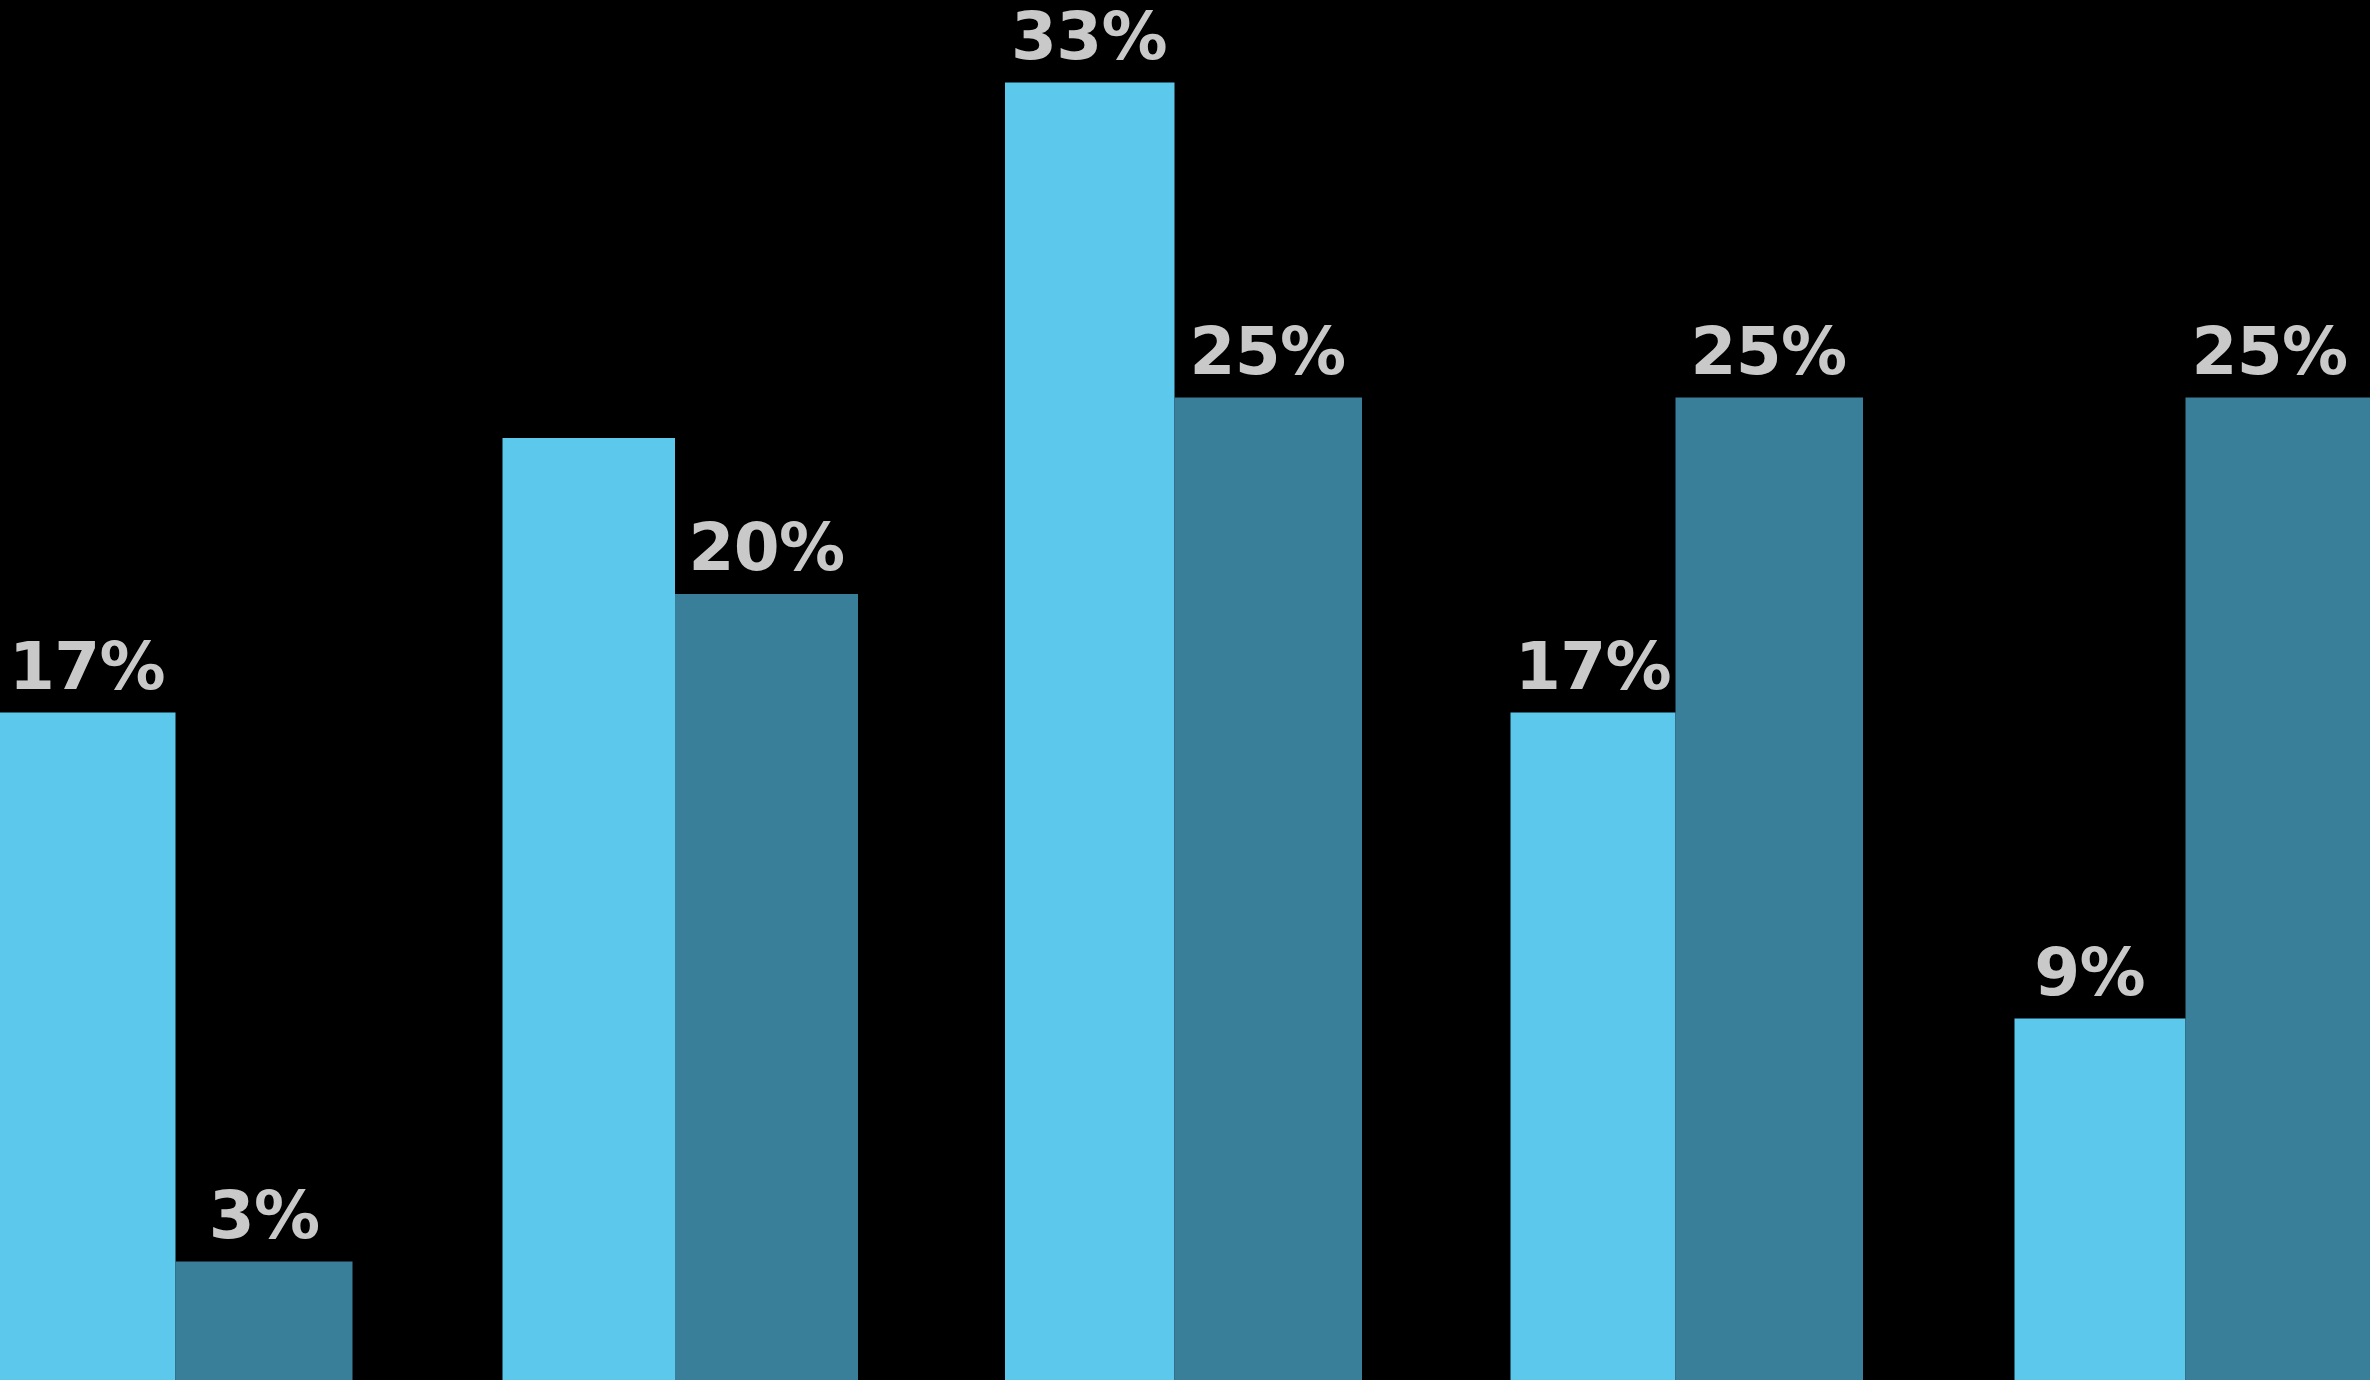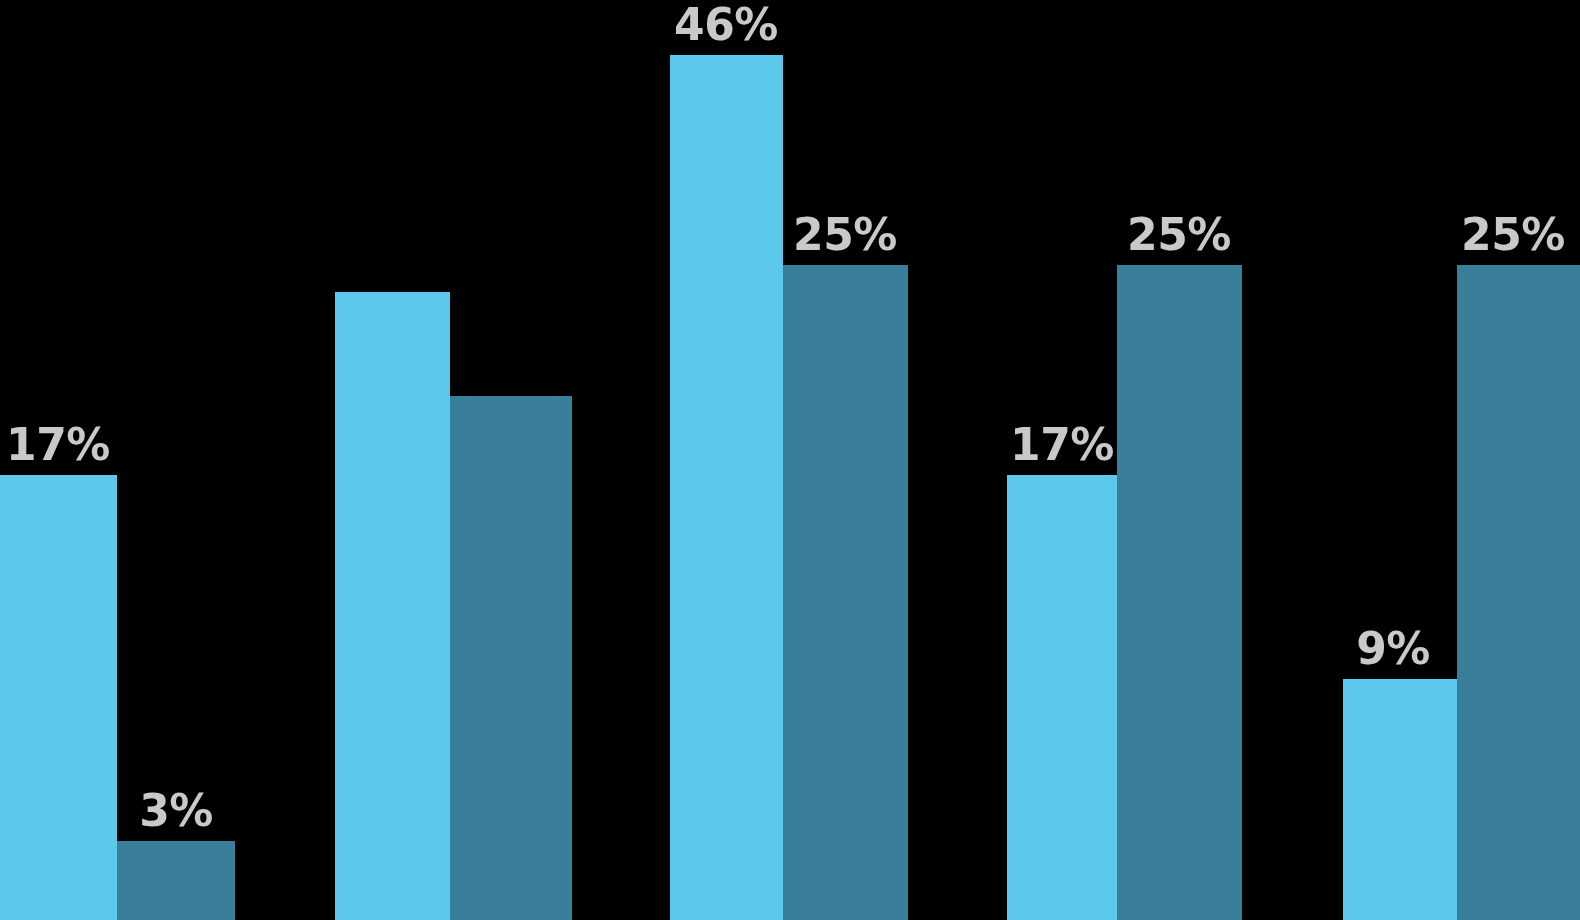--- a/index.html
+++ b/index.html
@@ -45,22 +45,23 @@
 <body>
 
 <div id="chart-root" style="width: 1580px; height: 920px; background: rgb(0, 0, 0);">
   <div class="plot-area" id="plot-area">
       <div class="bar" style="left: 0px; width: 117px; height: 445px; background: rgb(91, 200, 236);"></div>
       <div class="bar-label" style="color: rgb(201, 201, 201); font-size: 44px; left: -52px; width: 220px; top: 423px;">17%</div>
       <div class="bar" style="left: 117px; width: 118px; height: 79px; background: rgb(58, 127, 153);"></div>
       <div class="bar-label" style="color: rgb(201, 201, 201); font-size: 44px; left: 66px; width: 220px; top: 789px;">3%</div>
       <div class="bar" style="left: 335px; width: 115px; height: 628px; background: rgb(91, 200, 236);"></div>
       <div class="bar" style="left: 450px; width: 122px; height: 524px; background: rgb(58, 127, 153);"></div>
+      <div class="bar-label" style="color: rgb(201, 201, 201); font-size: 44px; left: 401px; width: 220px; top: 344px;">20%</div>
       <div class="bar" style="left: 670px; width: 113px; height: 865px; background: rgb(91, 200, 236);"></div>
-      <div class="bar-label" style="color: rgb(201, 201, 201); font-size: 44px; left: 616px; width: 220px; top: 3px;">46%</div>
+      <div class="bar-label" style="color: rgb(201, 201, 201); font-size: 44px; left: 616px; width: 220px; top: 3px;">33%</div>
       <div class="bar" style="left: 783px; width: 125px; height: 655px; background: rgb(58, 127, 153);"></div>
       <div class="bar-label" style="color: rgb(201, 201, 201); font-size: 44px; left: 735px; width: 220px; top: 213px;">25%</div>
       <div class="bar" style="left: 1007px; width: 110px; height: 445px; background: rgb(91, 200, 236);"></div>
       <div class="bar-label" style="color: rgb(201, 201, 201); font-size: 44px; left: 952px; width: 220px; top: 423px;">17%</div>
       <div class="bar" style="left: 1117px; width: 125px; height: 655px; background: rgb(58, 127, 153);"></div>
       <div class="bar-label" style="color: rgb(201, 201, 201); font-size: 44px; left: 1069px; width: 220px; top: 213px;">25%</div>
       <div class="bar" style="left: 1343px; width: 114px; height: 241px; background: rgb(91, 200, 236);"></div>
       <div class="bar-label" style="color: rgb(201, 201, 201); font-size: 44px; left: 1283px; width: 220px; top: 627px;">9%</div>
       <div class="bar" style="left: 1457px; width: 123px; height: 655px; background: rgb(58, 127, 153);"></div>
       <div class="bar-label" style="color: rgb(201, 201, 201); font-size: 44px; left: 1403px; width: 220px; top: 213px;">25%</div>

